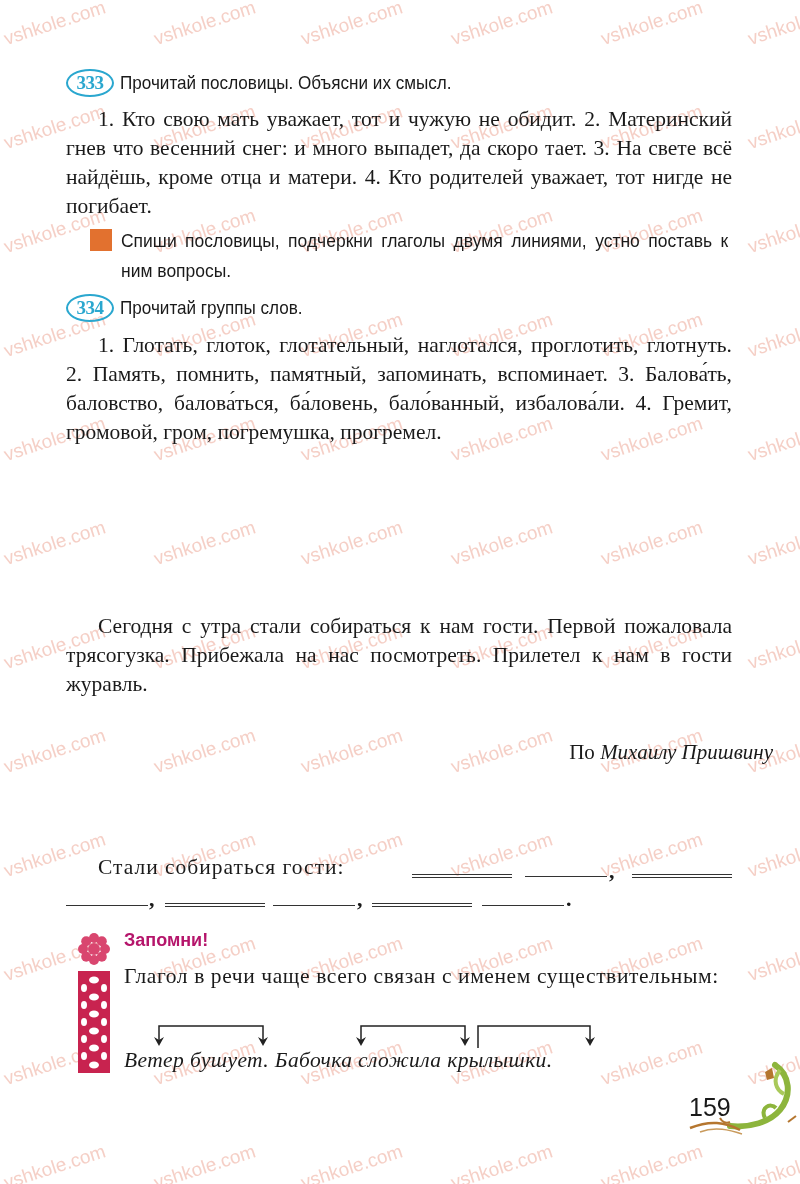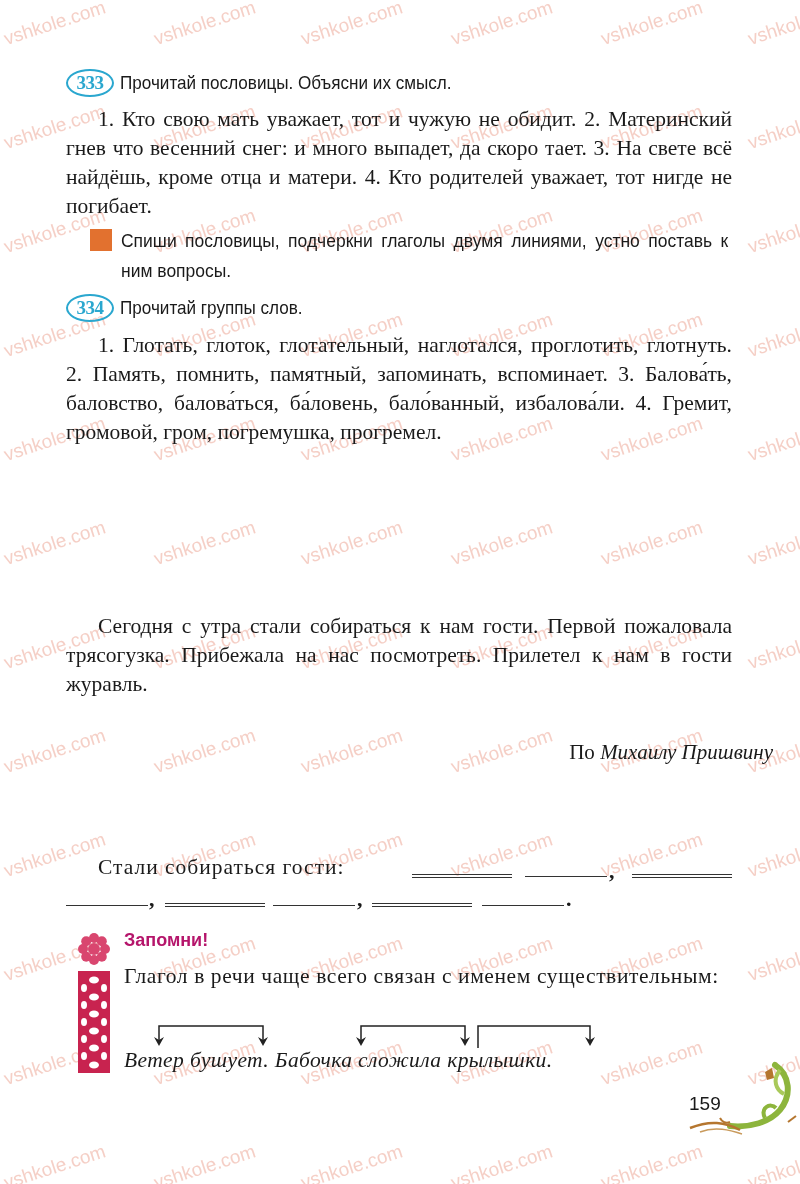--- a/index.html
+++ b/index.html
@@ -62,21 +62,21 @@
     position: absolute; left: 124px; top: 962px; width: 608px; font-family: "Liberation Serif", serif;
     font-size: 21.5px; line-height: 29px; text-align: justify; text-align-last: left; letter-spacing: 0.6px;
   }
   .example {
     position: absolute; left: 124px; top: 1048px; font-family: "Liberation Serif", serif;
     font-style: italic; font-size: 21.5px; letter-spacing: 0.4px;
   }
   .arrows { position: absolute; left: 0; top: 0; width: 800px; height: 1184px; pointer-events: none; }
   .page-number {
     position: absolute; left: 689px; top: 1093px; font-family: "Liberation Sans", sans-serif;
-    font-size: 19px; color: #1a1a1a;
+    font-size: 25px; color: #1a1a1a;
   }
   .ornament { position: absolute; left: 680px; top: 1060px; width: 120px; height: 80px; }
 </style>
 </head>
 <body>
 
 <div class="watermarks" id="wm-layer">
     <span class="wm" style="left: 8px; top: 28px;">vshkole.com</span>
     <span class="wm" style="left: 158px; top: 28px;">vshkole.com</span>
     <span class="wm" style="left: 305px; top: 28px;">vshkole.com</span>

